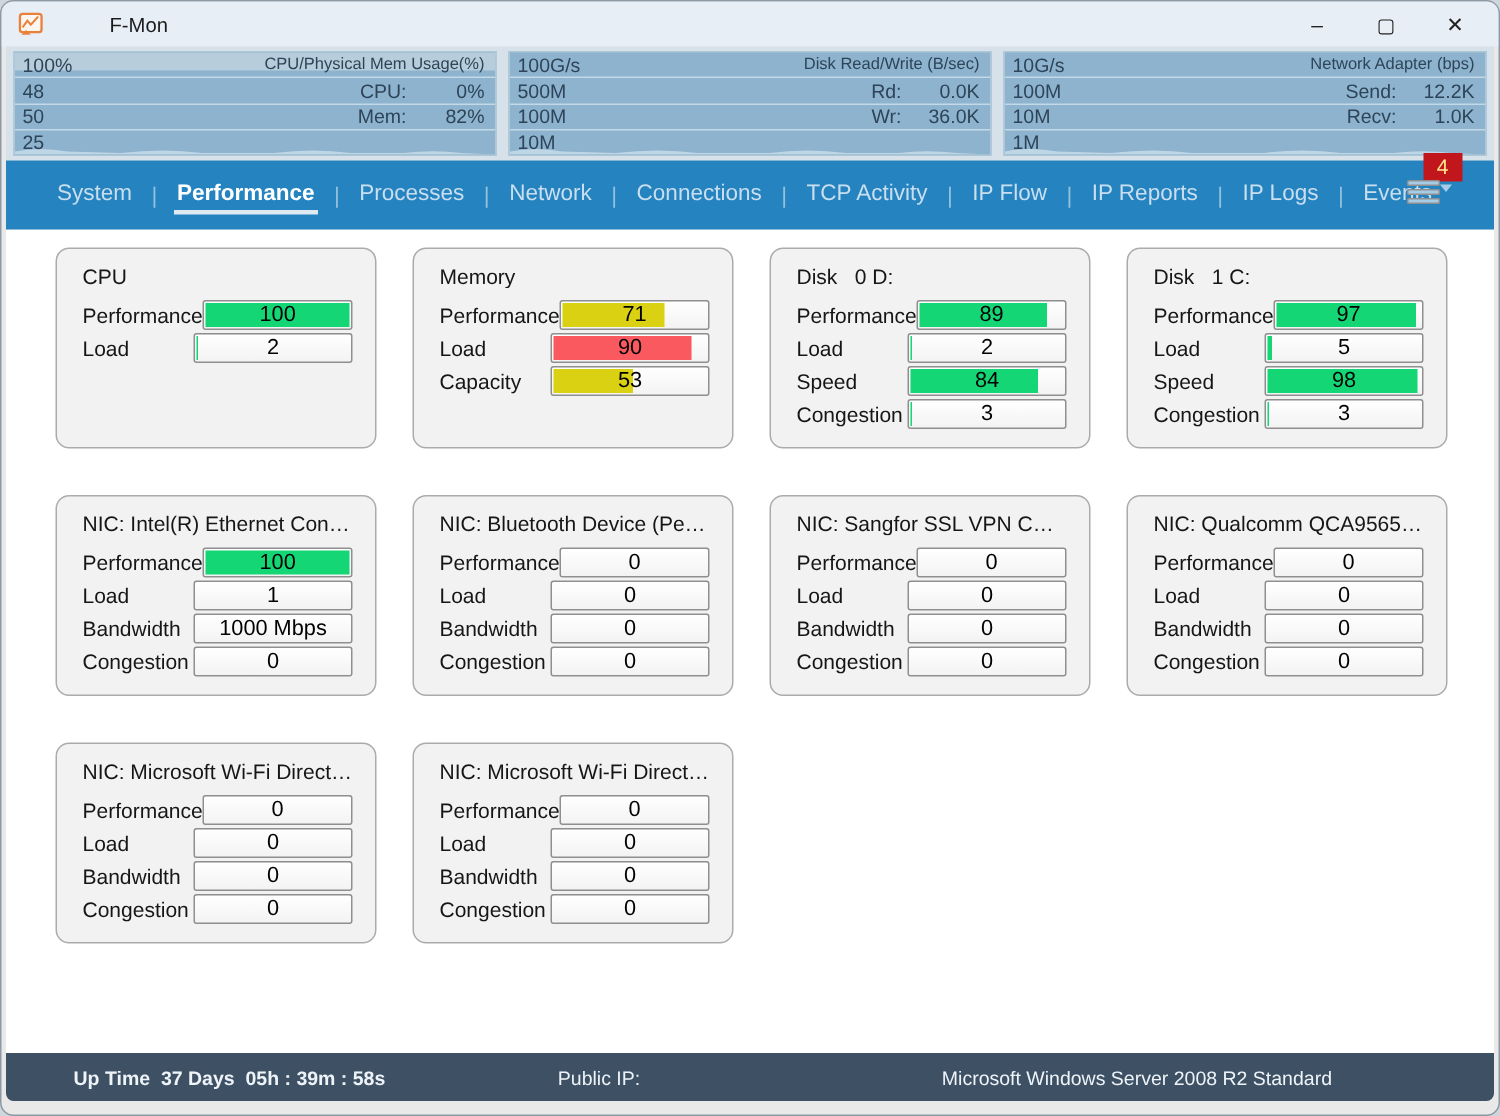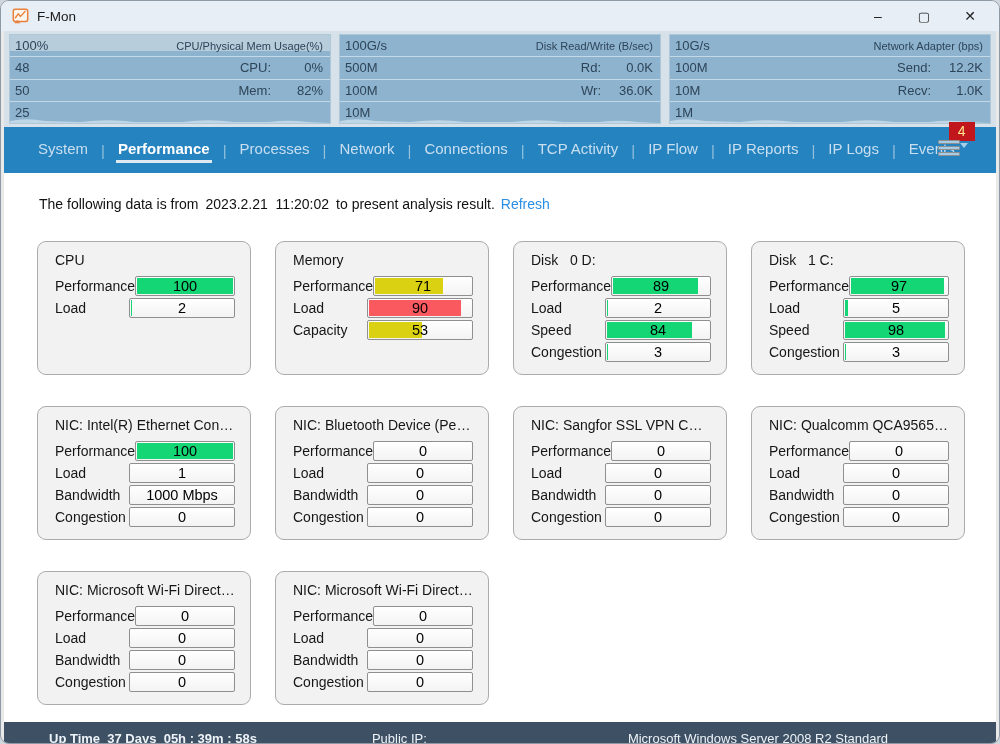--- a/index.html
+++ b/index.html
@@ -3,29 +3,29 @@
 <meta charset="utf-8">
 <style>
   * { margin:0; padding:0; box-sizing:border-box; }
   html,body { background:#cfd6dc; font-family:"Liberation Sans", sans-serif; }
   .window{
     width:1000px; height:744px; border:1px solid #8d9aa6; border-radius:9px;
     background:#e9e9e9; overflow:hidden; display:flex; flex-direction:column;
     position:relative;
   }
   
-  .titlebar{ height:30px; background:#e8eef5; display:flex; align-items:center; padding:0 6px 0 10px; flex:none; }
+  .titlebar{ height:30px; background:#e8eef5; display:flex; align-items:center; padding:0 6px 0 10px; flex:none;gap:36px; }
   .app-icon{ width:19px; height:18px; margin-right:7px; }
   .win-title{ font-size:13.5px; color:#1b1b1b; }
   .win-controls{ margin-left:auto; display:flex; }
   .win-btn{ width:46px; height:28px; display:flex; align-items:center; justify-content:center;
             font-size:14px; color:#222; cursor:default; }
   .win-btn.max{ font-size:13px; }
   
-  .chart-strip{ height:96px; flex:none; margin:0 3px; background:#d7e1ea; display:flex; gap:8px; padding:3px 5px; }
+  .chart-strip{ height:76px; flex:none; margin:0 3px; background:#d7e1ea; display:flex; gap:8px; padding:3px 5px; }
   .chart{ flex:1; position:relative; background:#8db3ce; overflow:hidden; border:1px solid #afc8d8; }
   .chart-band{ position:absolute; left:0; top:0; right:0; background:#b7cddc; }
   .bumps{ position:absolute; left:0; right:0; bottom:0; width:100%; height:9px; }
   .chart-rows{ position:absolute; inset:0; display:flex; flex-direction:column; }
   .chart-row{ flex:1; display:flex; align-items:center; justify-content:space-between;
               padding:0 7px 0 5px; border-bottom:1px solid rgba(240,247,252,0.55); }
   .chart-row:last-child{ border-bottom:none; }
   .scale{ font-size:13px; color:#2e4458; }
   .chart-right{ display:flex; align-items:center; }
   .chart-title{ font-size:11px; color:#2e4458; }
@@ -205,26 +205,20 @@
       <span class="tab"><span>Events</span><span class="badge">4</span></span>
       <div class="menu-btn">
       <div class="bar"></div>
       <div class="bar"></div>
       <div class="bar"></div>
       <div class="caret"></div>
     </div>
   </div>
 
   <div class="content">
-    <div class="info-bar">
-      <span class="pre">The following data is from</span>
-      <span class="pre" style="margin-left:7px;">2023.2.21  11:20:02</span>
-      <span class="pre" style="margin-left:7px;">to present analysis result.</span>
-      <span class="refresh">Refresh</span>
-    </div>
     <div class="grid">
         <div class="panel">
           <div class="panel-title">CPU</div>
           <div class="metric-row">
             <span class="metric-label">Performance</span>
             <span class="bar">
               <span class="bar-fill" style="width:calc(100% - 2px);background:#14d674"></span>
               <span class="bar-val">100</span>
             </span>
           </div>

